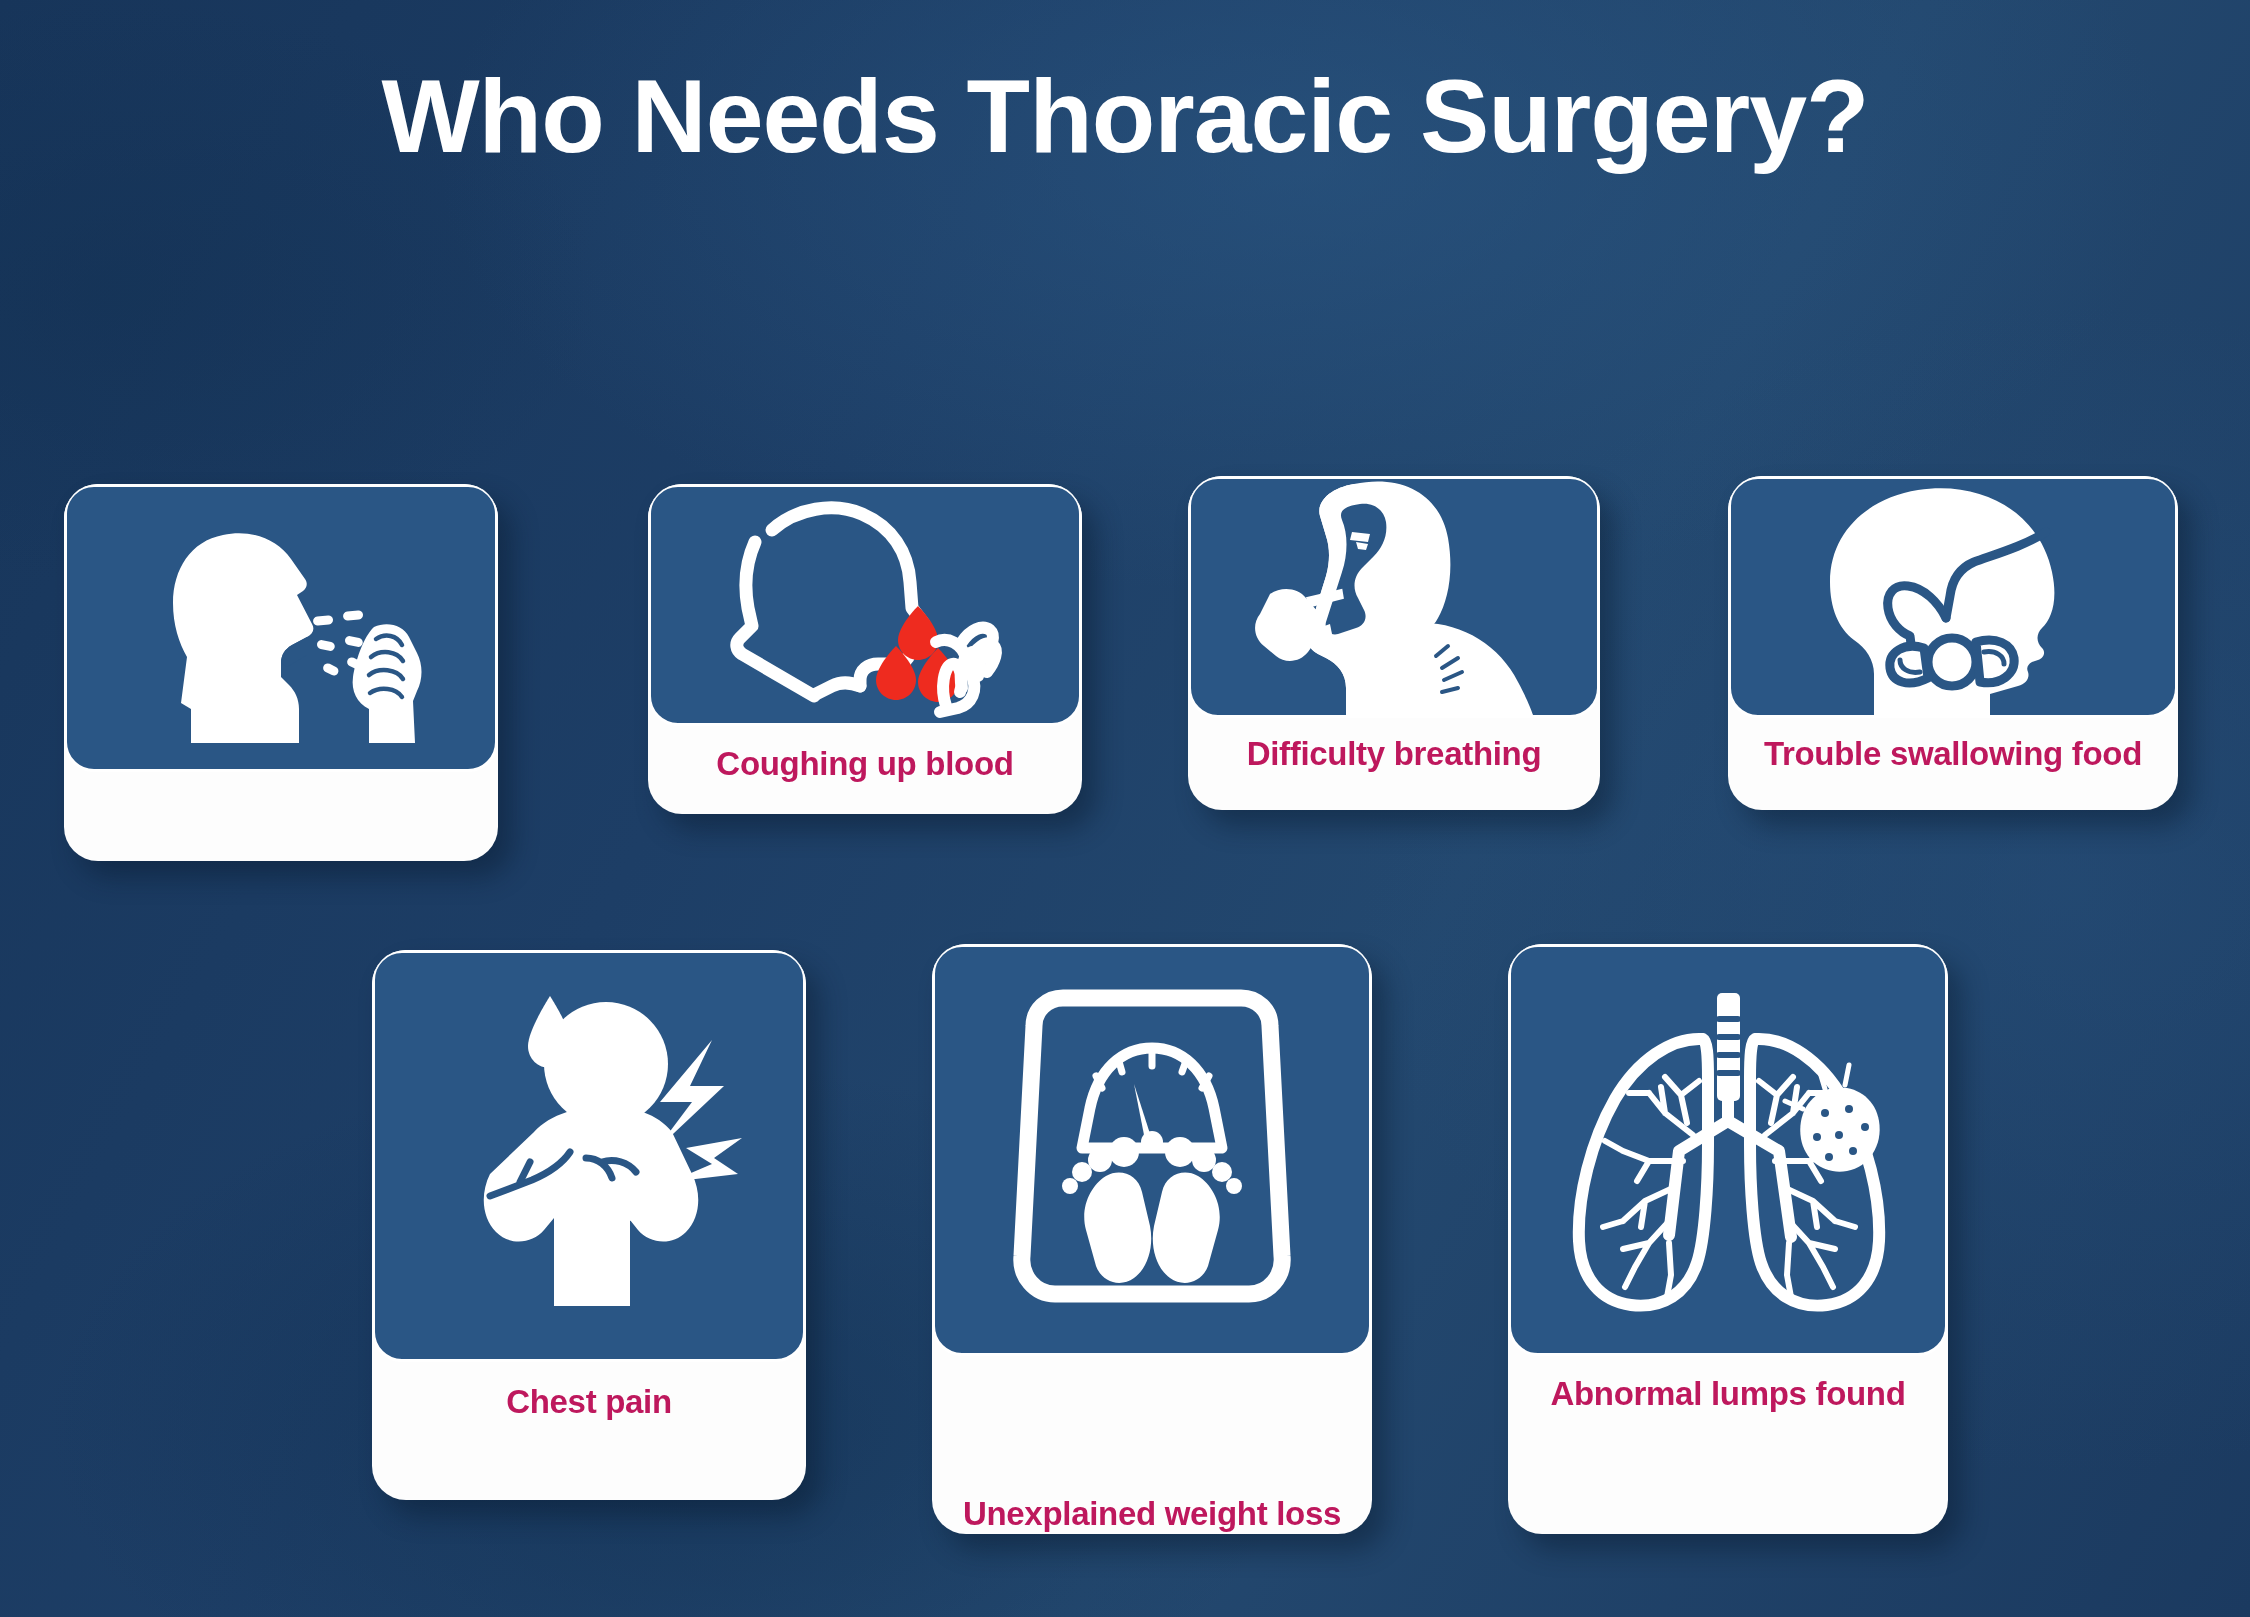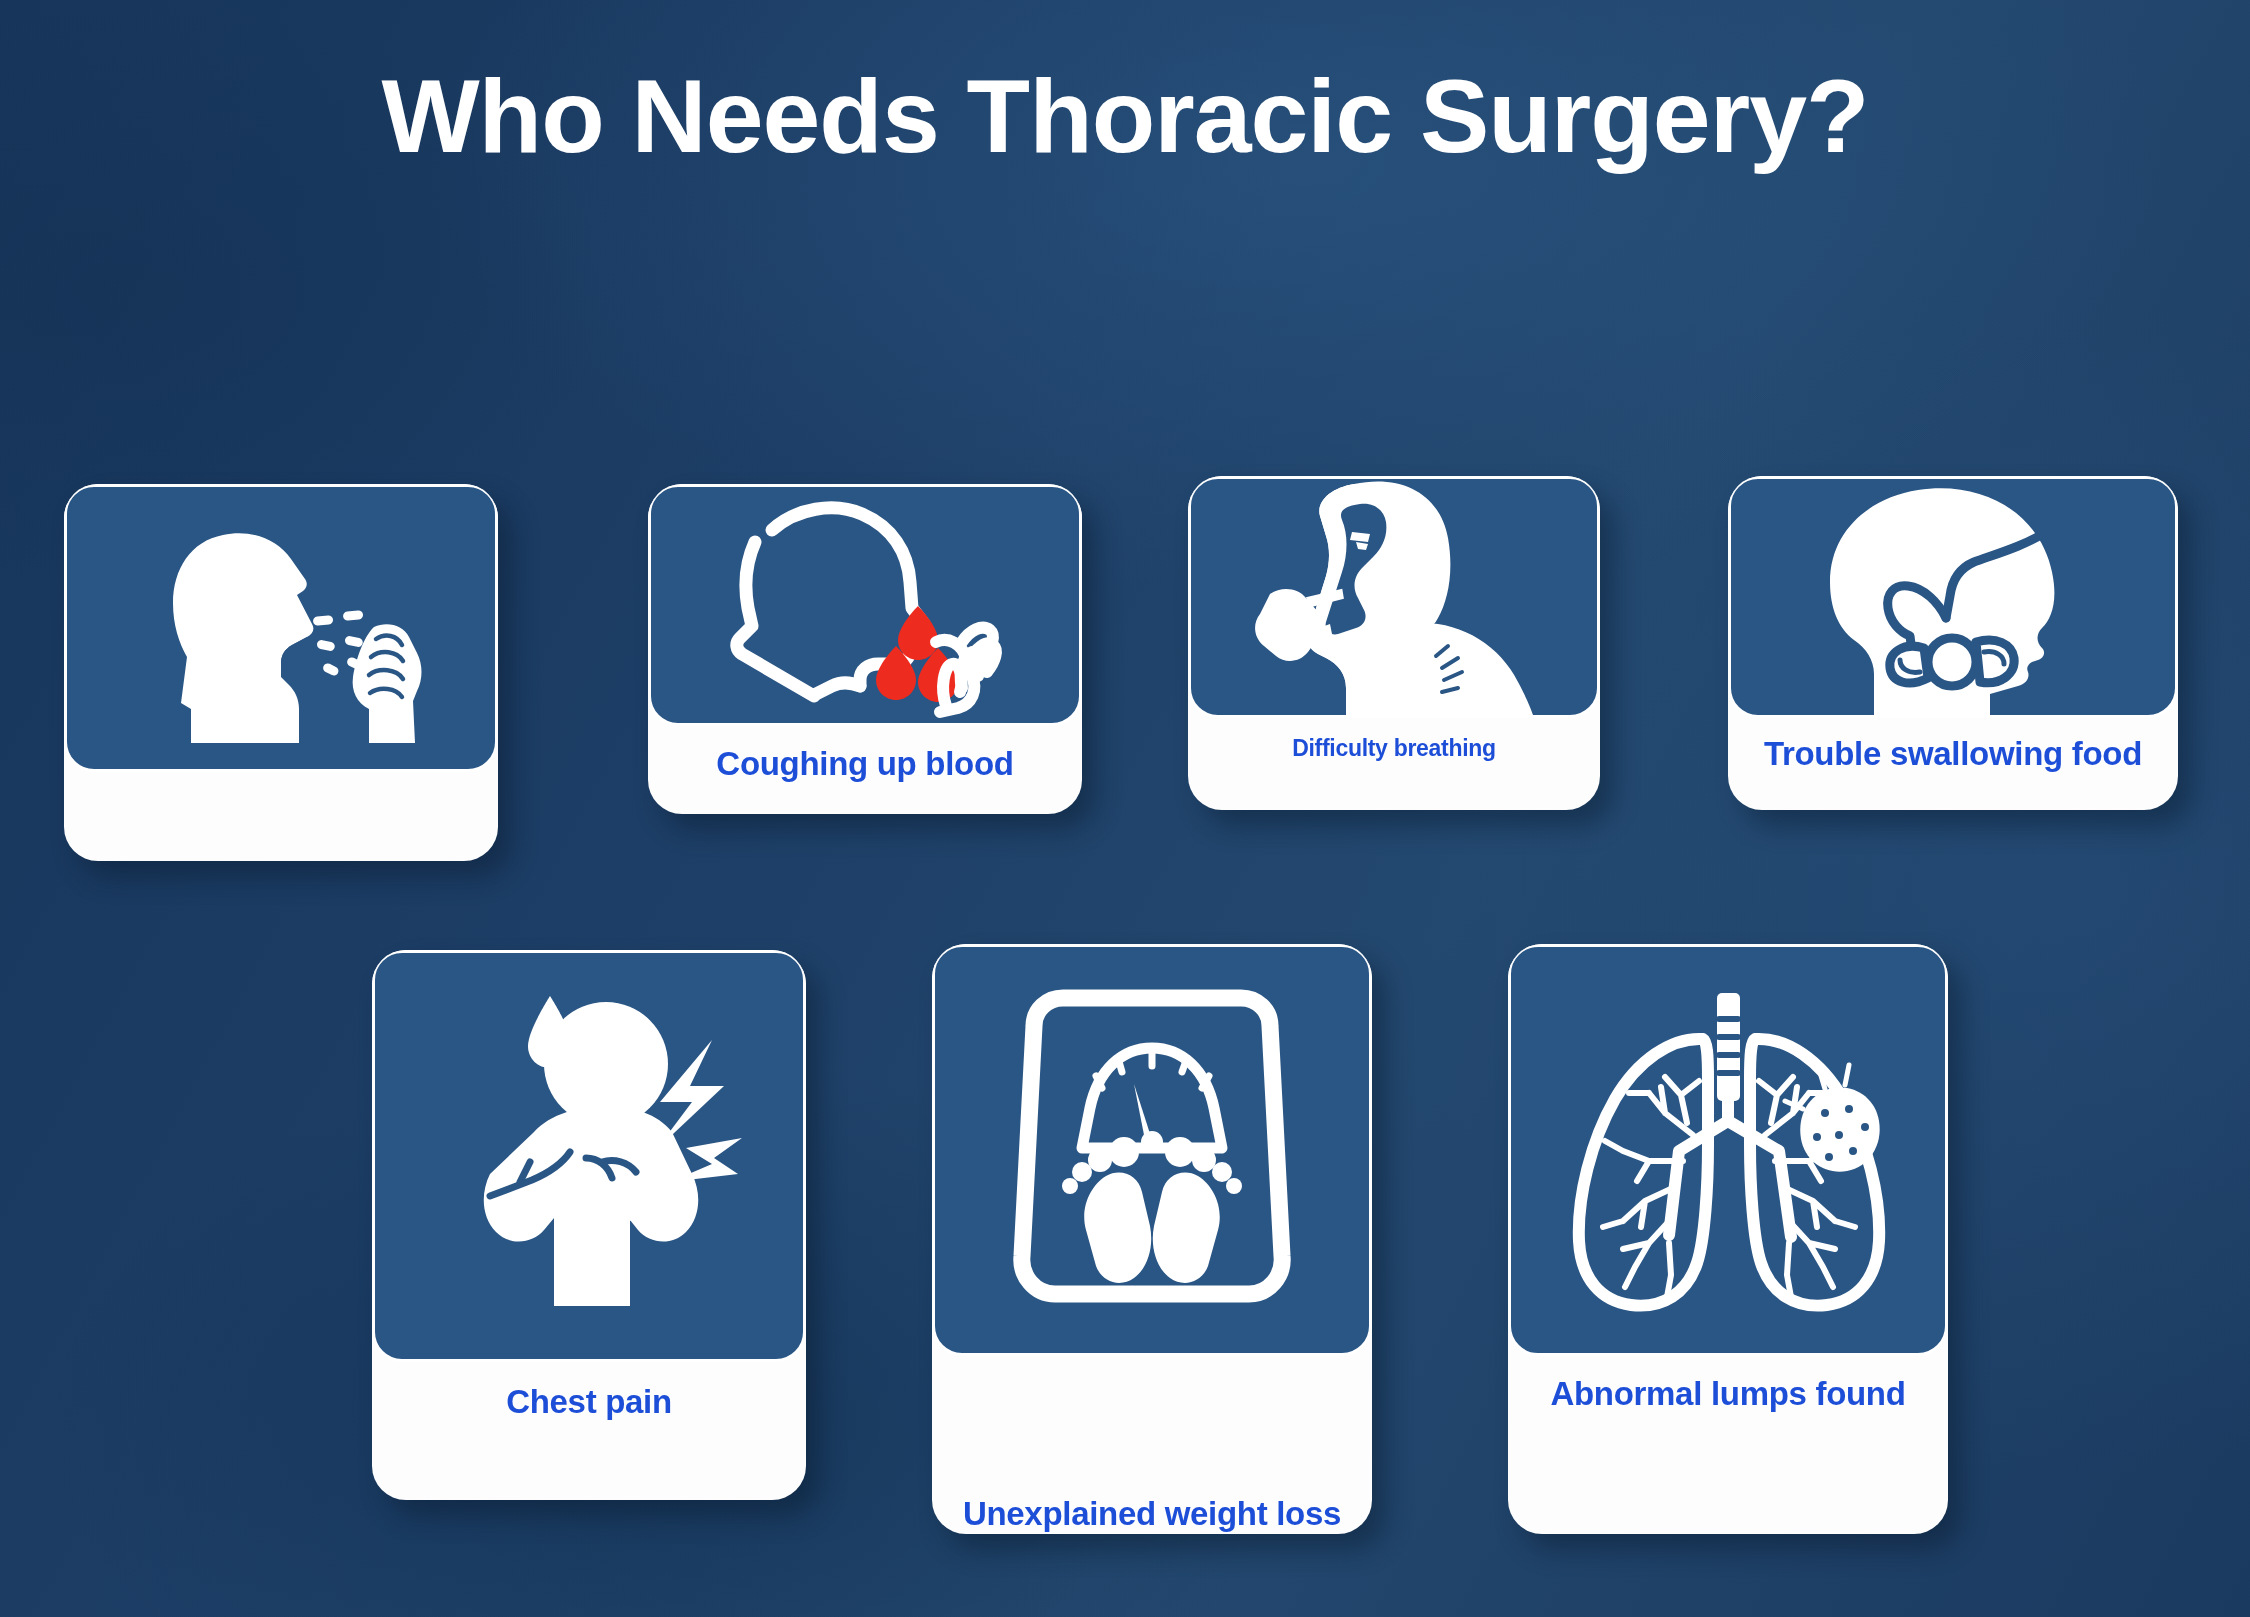--- a/index.html
+++ b/index.html
@@ -49,21 +49,21 @@
     position:relative;
     border-radius:30px;
     background:#2a5685;
     border:3px solid #ffffff;
     box-sizing:border-box;
     display:flex;align-items:center;justify-content:center;
     overflow:hidden;
   }
   .tile svg{display:block;}
   .label{
-    color:#1d4ed8;
+    color:#be185d;
     font-weight:700;
     text-align:center;
     line-height:1.22;
     letter-spacing:-.3px;
     padding:0 12px;
     box-sizing:border-box;
     width:100%;
   }
 </style>
 </head>
@@ -172,21 +172,21 @@
             <g fill="none" stroke="#2a5685" stroke-width="4" stroke-linecap="round">
               <path d="M202 180 L214 170"></path>
               <path d="M208 192 L224 182"></path>
               <path d="M210 204 L228 196"></path>
               <path d="M208 216 L224 212"></path>
             </g>
           </g>
         </g>
       </svg>
     </div>
-    <div class="label" style="font-size:23px;padding-top:16px;">Difficulty breathing</div>
+    <div class="label" style="font-size:33px;padding-top:16px;">Difficulty breathing</div>
   </div>
 
   <div class="card" style="left:1728px;top:476px;width:450px;height:334px;">
     <div class="tile" style="width:450px;height:242px;">
       <svg width="330" height="242" viewBox="0 0 330 242">
         <g fill="#ffffff">
           <path d="M130 14 C196 4 252 38 264 96 C270 124 264 142 254 152 C248 158 248 166 254 172
                    C258 176 256 182 250 184 L244 186 C240 188 238 192 240 196
                    C242 202 238 208 230 210 L202 218 L202 242 L86 242 L86 198
                    C86 184 78 172 66 164 C50 152 42 132 42 106 C42 56 80 22 130 14 Z"></path>

